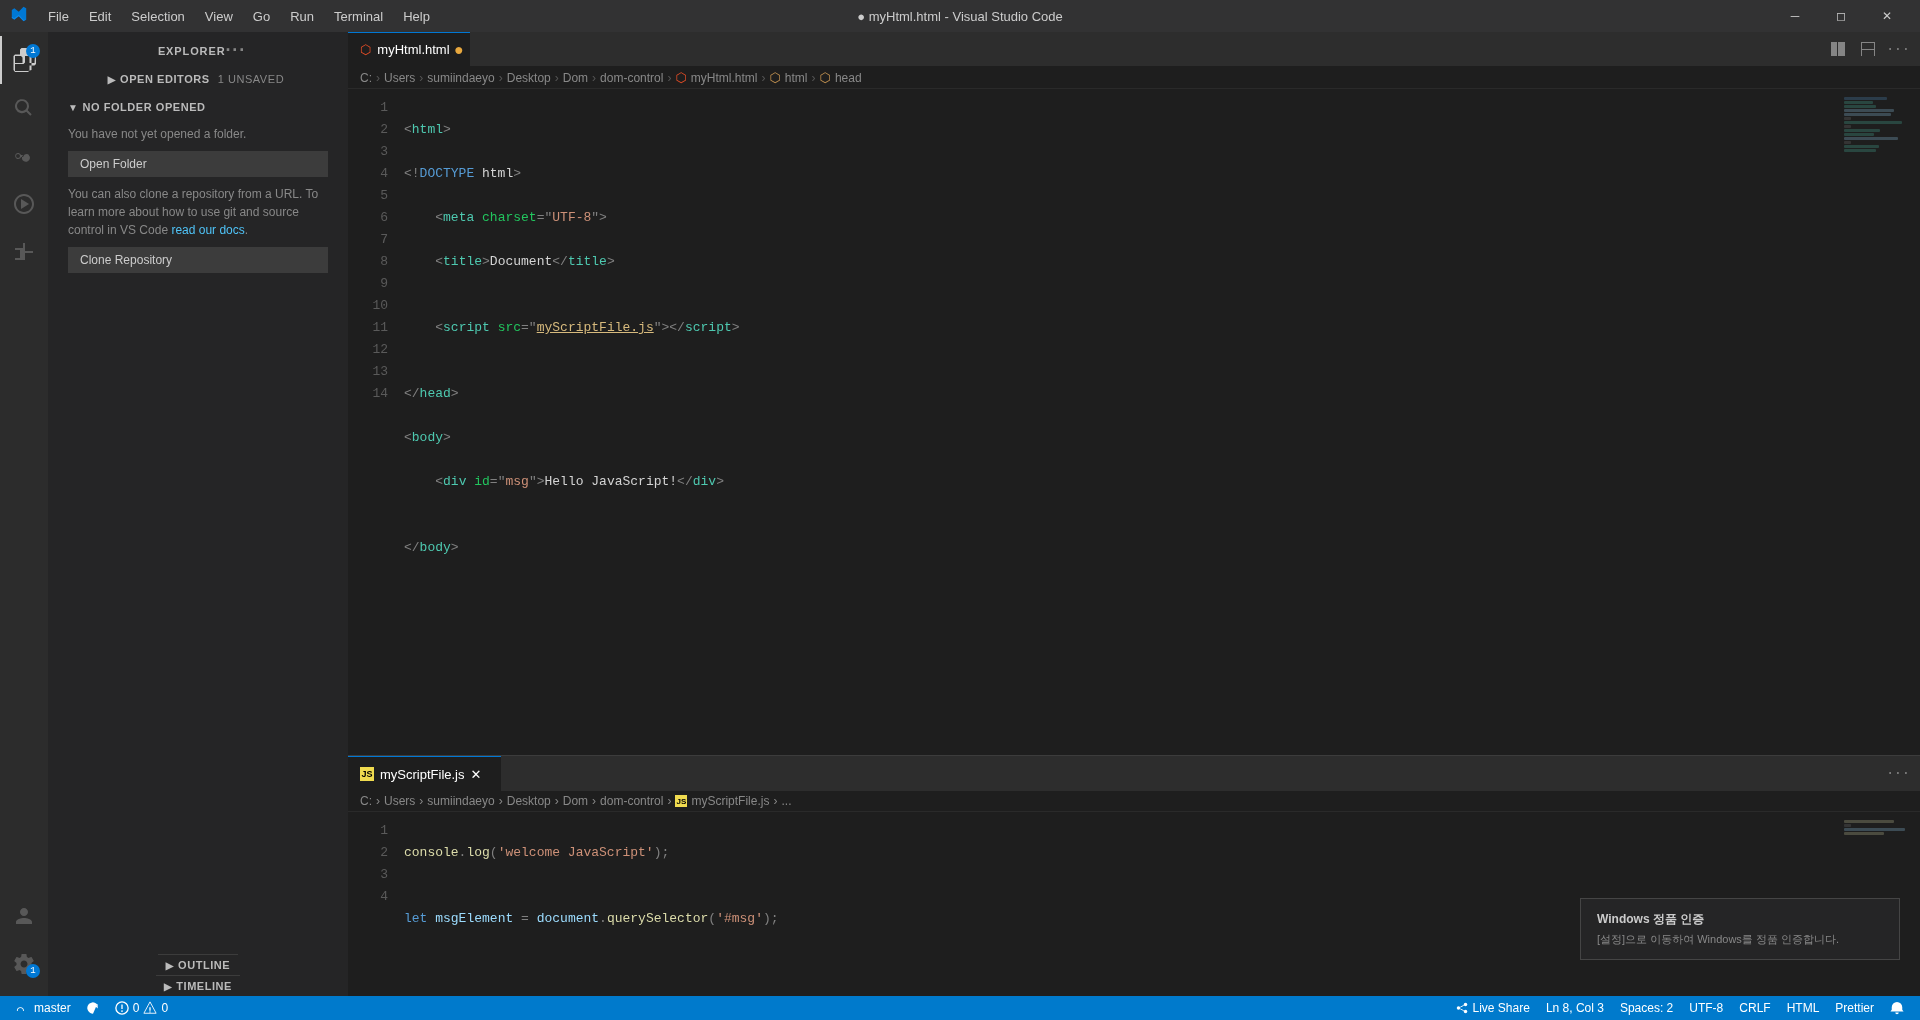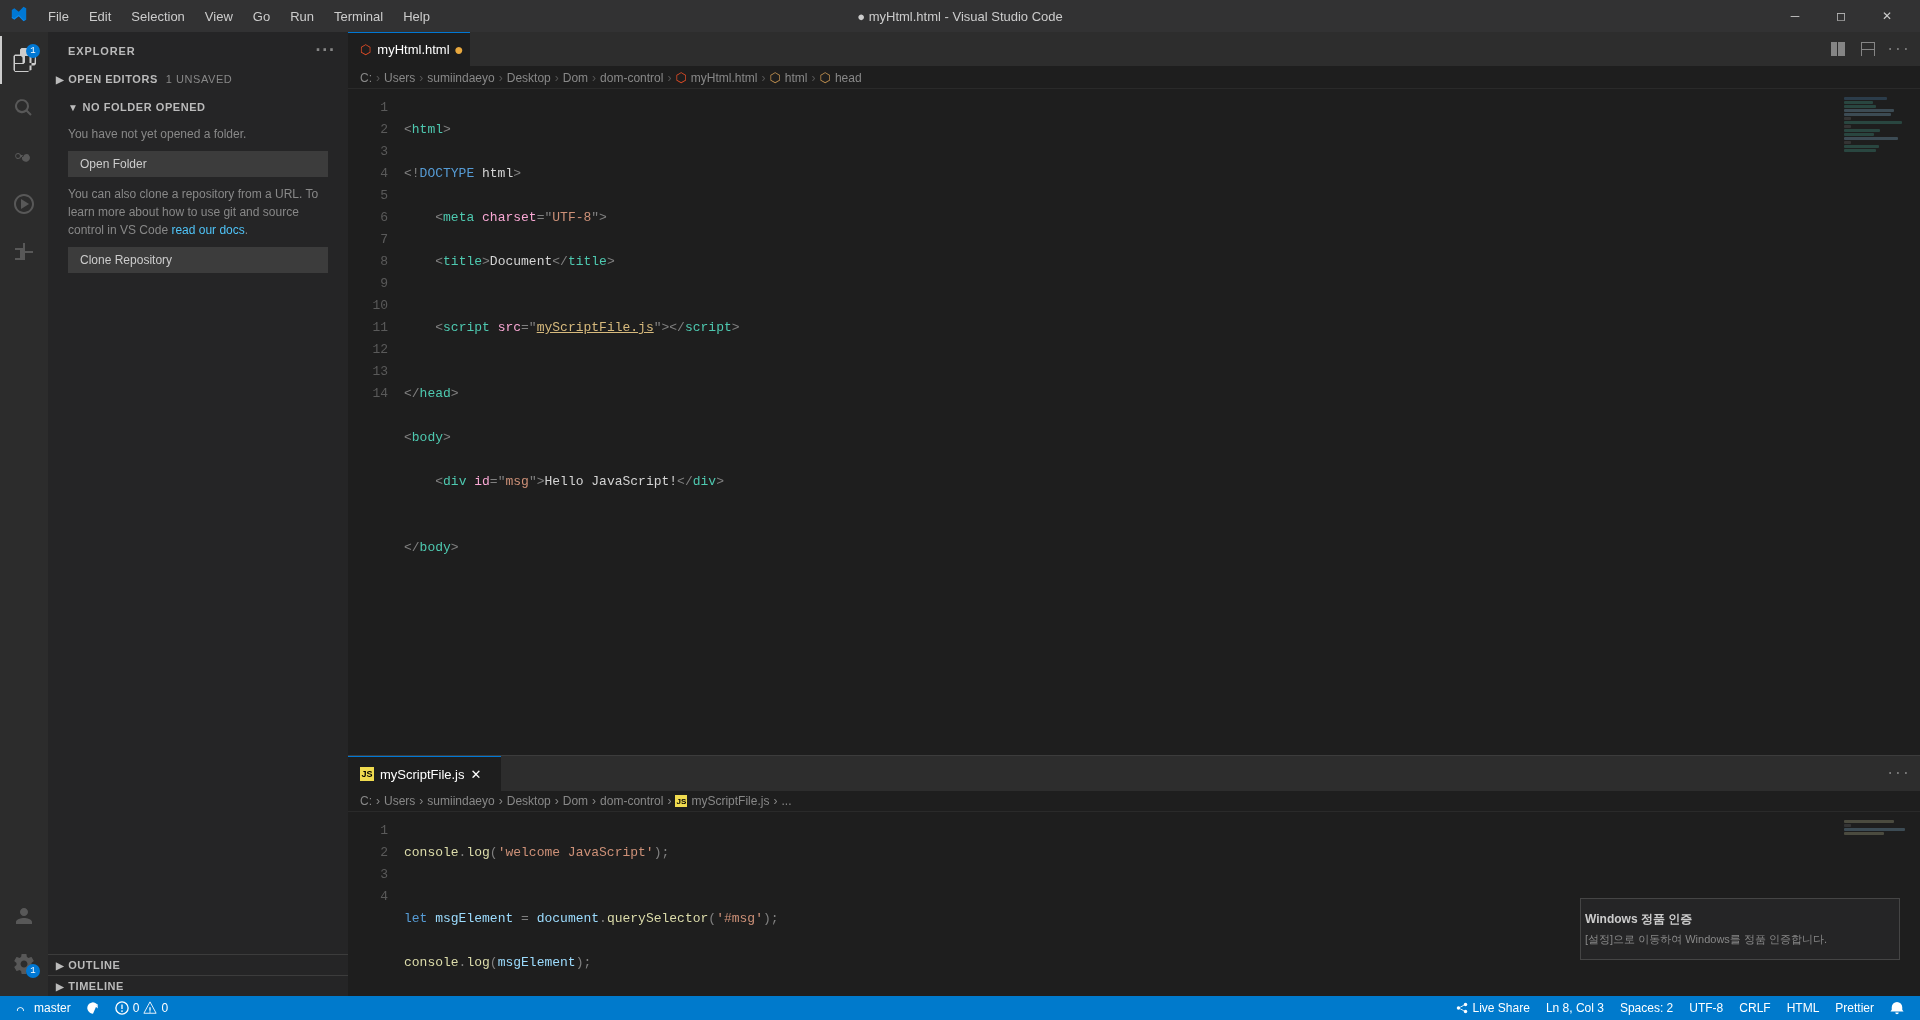--- a/index.html
+++ b/index.html
@@ -123,20 +123,21 @@
     }
 
     
     .sidebar {
       width: 300px;
       background: #252526;
       display: flex;
       flex-direction: column;
       flex-shrink: 0;
       overflow: hidden;
+      align-items: center;
     }
     .sidebar-header {
       padding: 8px 12px 8px 20px;
       font-size: 11px;
       font-weight: 700;
       color: #bbbbbb;
       letter-spacing: 0.08em;
       display: flex;
       align-items: center;
       justify-content: space-between;
@@ -334,21 +335,21 @@
       line-height: 22px;
       white-space: pre;
       font-family: 'Consolas', 'Courier New', monospace;
       background: #1e1e1e;
     }
     .code-line { display: block; }
 
     
     .kw { color: #569cd6; }
     .tag { color: #4ec9b0; }
-    .attr { color: #f9a8d4; }
+    .attr { color: #22c55e; }
     .str { color: #ce9178; }
     .str-yellow { color: #d7ba7d; text-decoration: underline; }
     .punct { color: #808080; }
     .text { color: #d4d4d4; }
 
     
     .minimap {
       width: 80px;
       background: #1e1e1e;
       flex-shrink: 0;
@@ -486,21 +487,21 @@
     }
 
     
     .auth-popup {
       position: absolute;
       bottom: 60px;
       right: 20px;
       width: 320px;
       background: #252526;
       border: 1px solid #454545;
-      padding: 12px 4px;
+      padding: 12px 16px;
       font-size: 12px;
       font-family: 'Segoe UI', sans-serif;
       color: #cccccc;
       z-index: 100;
     }
     .auth-popup-title { font-weight: bold; color: #cccccc; margin-bottom: 4px; }
     .auth-popup-text { color: #888; font-size: 11px; }
   </style>
 </head>
 <body>
@@ -756,21 +757,20 @@
           <div class="script-line-numbers">
             <div>1</div>
               <div>2</div>
               <div>3</div>
               <div>4</div>
           </div>
           <div class="script-lines">
 <span class="code-line"><span style="color:#dcdcaa;">console</span><span class="punct">.</span><span style="color:#dcdcaa;">log</span><span class="punct">(</span><span class="str">'welcome JavaScript'</span><span class="punct">);</span></span>
 <span class="code-line"></span>
 <span class="code-line"><span class="kw">let</span> <span style="color:#9cdcfe;">msgElement</span> <span class="punct">=</span> <span style="color:#9cdcfe;">document</span><span class="punct">.</span><span style="color:#dcdcaa;">querySelector</span><span class="punct">(</span><span class="str">'#msg'</span><span class="punct">);</span></span>
-<span class="code-line"><span style="color:#dcdcaa;">console</span><span class="punct">.</span><span style="color:#dcdcaa;">log</span><span class="punct">(</span><span style="color:#9cdcfe;">msgElement</span><span class="punct">);</span></span>
           </div>
           <div class="minimap">
             <div class="minimap-content">
               <div class="minimap-line" style="width:70%;background:#dcdcaa;opacity:0.4;"></div>
               <div class="minimap-line" style="width:10%;"></div>
               <div class="minimap-line" style="width:85%;background:#9cdcfe;opacity:0.4;"></div>
               <div class="minimap-line" style="width:55%;background:#dcdcaa;opacity:0.4;"></div>
             </div>
           </div>
         </div>

